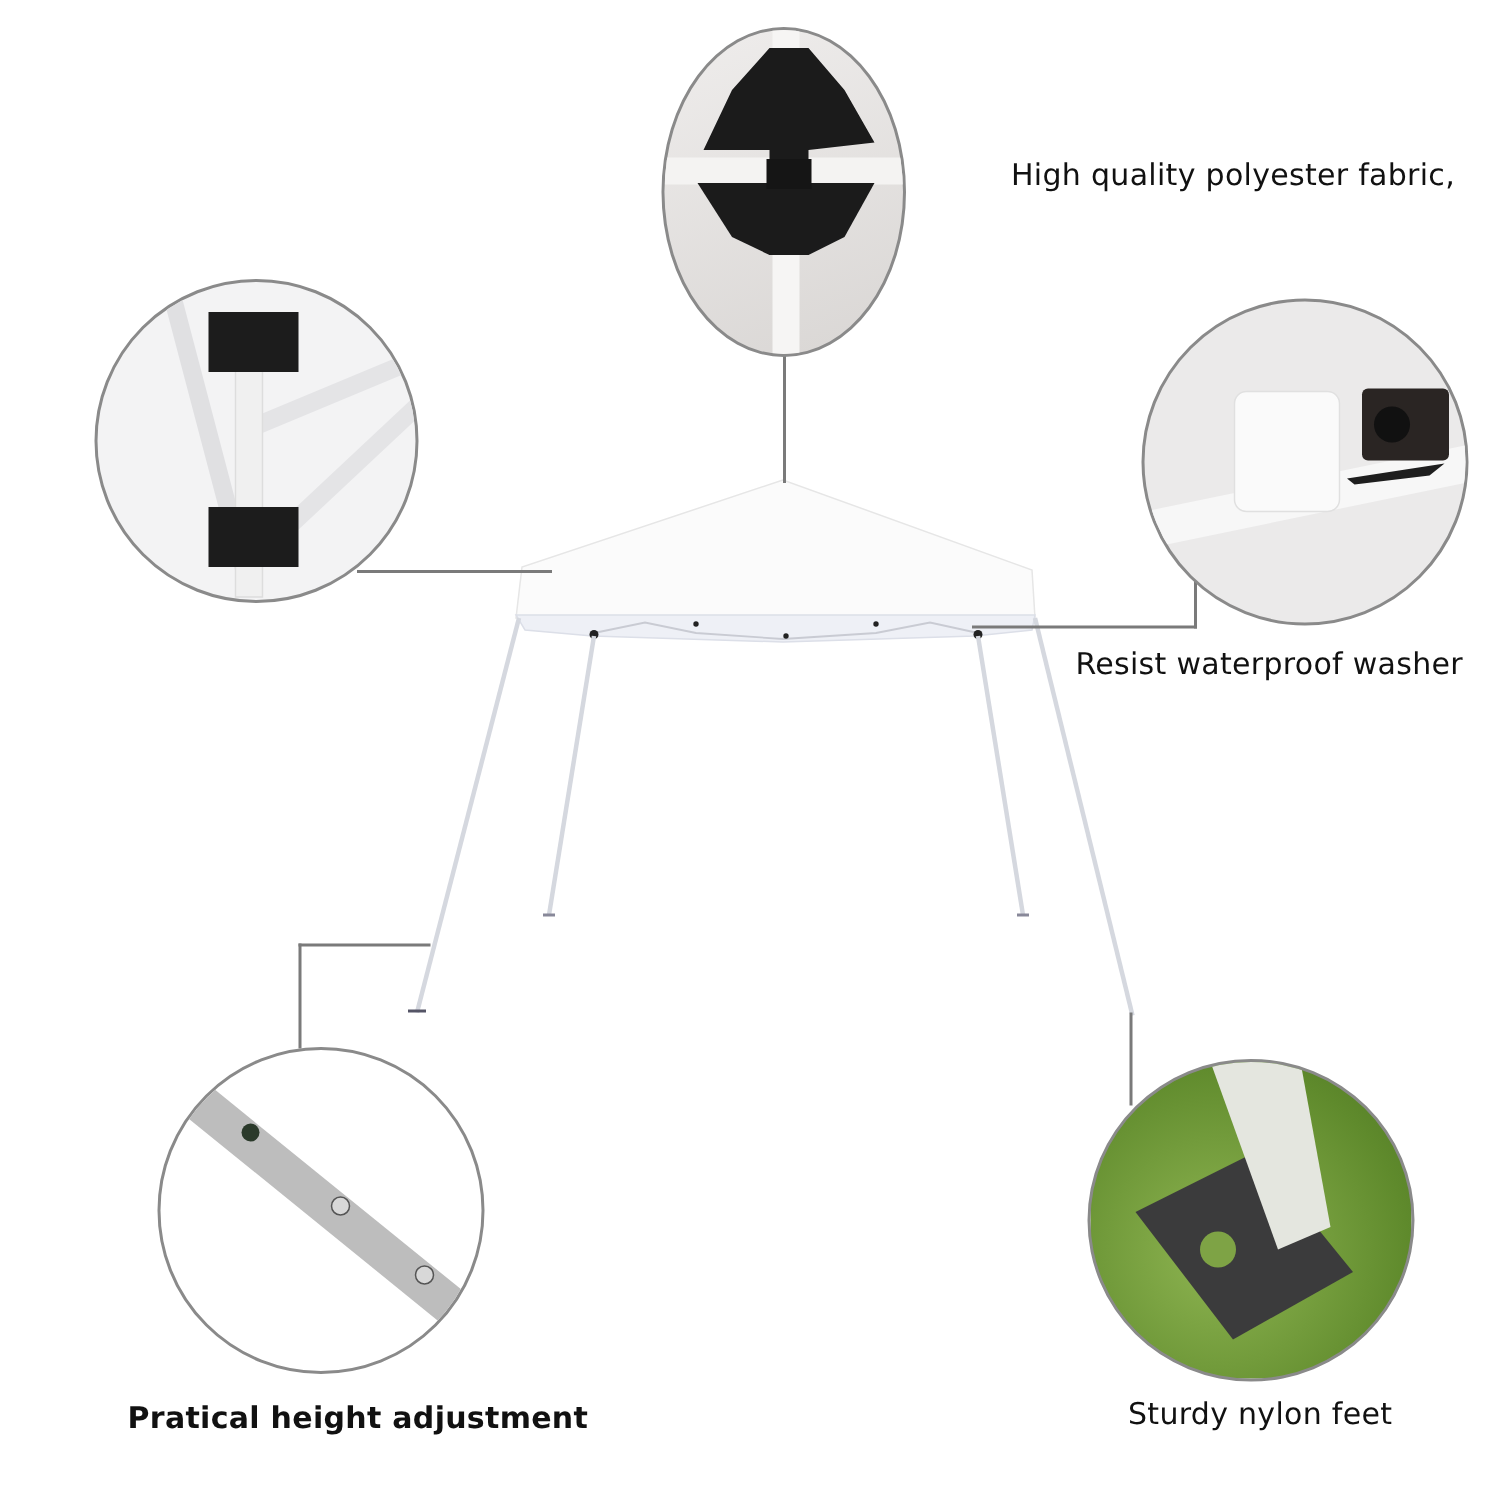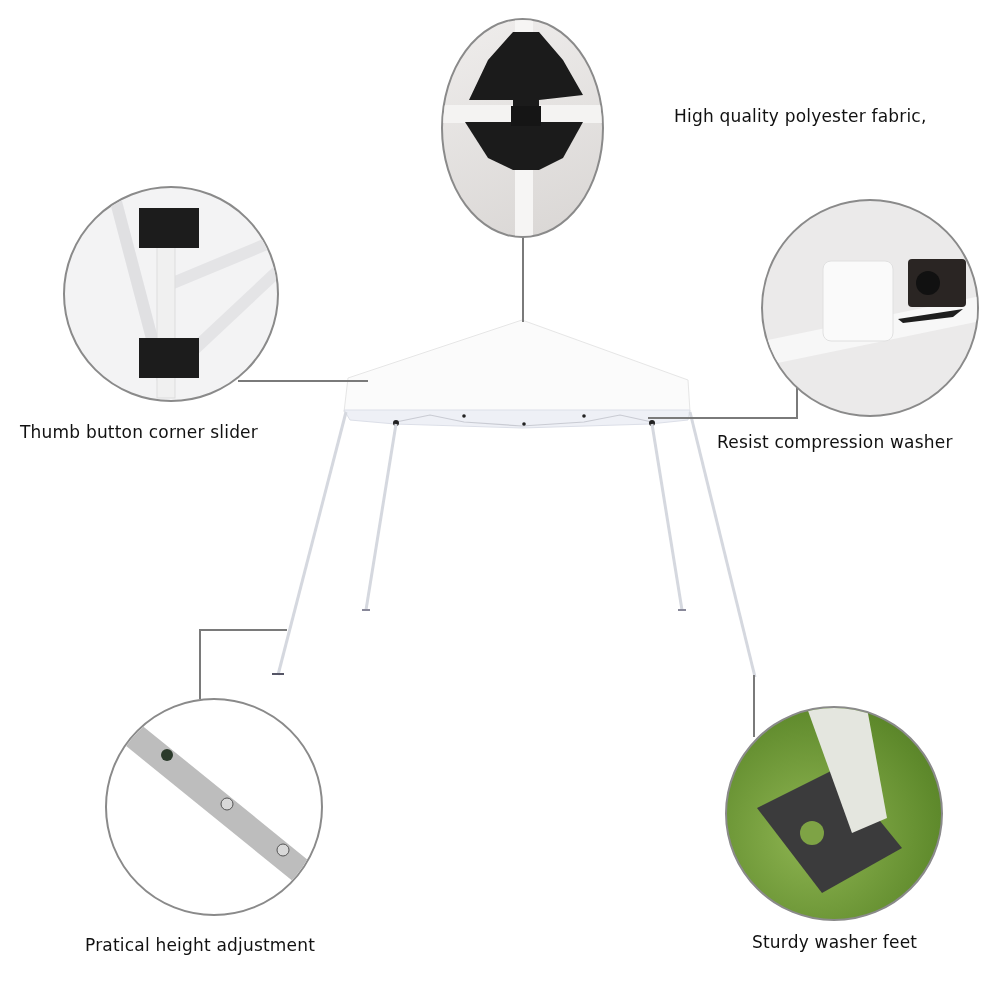--- a/index.html
+++ b/index.html
@@ -1,20 +1,20 @@
 <!DOCTYPE html>
 <html><head>
 <meta charset="utf-8">
 <style>
   html, body { margin:0; padding:0; background:#ffffff; }
   body { width:1001px; height:1001px; position:relative; overflow:hidden;
          font-family:"DejaVu Sans","Liberation Sans",sans-serif; color:#111; }
   .abs { position:absolute; }
   .circle { position:absolute; border-radius:50%; border:2px solid #8a8a8a; overflow:hidden; box-sizing:border-box; }
-  .label { position:absolute; font-size:17px; line-height:24px; color:#111; white-space:nowrap; letter-spacing:0.2px; }
+  .label { position:absolute; font-size:20px; line-height:24px; color:#111; white-space:nowrap; letter-spacing:0.2px; }
   .line { position:absolute; background:#7a7a7a; }
   svg { display:block; }
 </style>
 </head>
 <body>
 
 <div class="abs" style="left:260px;top:310px;width:500px;height:390px;">
   <svg width="500" height="390" viewBox="260 310 500 390">
 
     <polygon points="522,320 348,378 344,412 690,412 688,380" fill="#fbfbfb" stroke="#e6e6e6" stroke-width="1"></polygon>
@@ -62,50 +62,49 @@
   <svg width="216" height="216" viewBox="0 0 216 216">
     <line x1="50" y1="10" x2="100" y2="200" stroke="#e0e0e2" stroke-width="12"></line>
     <line x1="96" y1="100" x2="216" y2="50" stroke="#e4e4e6" stroke-width="12"></line>
     <line x1="120" y1="170" x2="216" y2="80" stroke="#e4e4e6" stroke-width="12"></line>
     <rect x="92" y="40" width="18" height="170" fill="#f0f0f0" stroke="#ddd"></rect>
     <rect x="74" y="20" width="60" height="40" fill="#1c1c1c"></rect>
     <rect x="74" y="150" width="60" height="40" fill="#1c1c1c"></rect>
   </svg>
 </div>
 <div class="label" style="left:20px;top:420px;">
-  <div>Thumb button corner slider</div>
 </div>
 
 <div class="circle" style="left:761px;top:199px;width:218px;height:218px;background:#ebeaea;">
   <svg width="218" height="218" viewBox="0 0 218 218">
     <polygon points="0,140 218,95 218,120 0,165" fill="#f7f7f7"></polygon>
     <rect x="60" y="60" width="70" height="80" rx="8" fill="#fafafa" stroke="#e0e0e0"></rect>
     <rect x="145" y="58" width="58" height="48" rx="4" fill="#2a2523"></rect>
     <circle cx="165" cy="82" r="12" fill="#111"></circle>
     <polygon points="135,118 200,108 190,116 140,122" fill="#1e1e1e"></polygon>
   </svg>
 </div>
 <div class="label" style="left:717px;top:430px;">
-  <div>Resist compression washer</div>
+  <div>Resist waterproof washer</div>
 </div>
 
 <div class="circle" style="left:105px;top:698px;width:218px;height:218px;background:#ffffff;">
   <svg width="218" height="218" viewBox="0 0 218 218">
     <line x1="20" y1="30" x2="205" y2="180" stroke="#bdbdbd" stroke-width="26"></line>
     <circle cx="60" cy="55" r="6" fill="#2b3a2b"></circle>
     <circle cx="120" cy="104" r="6" fill="#d8d8d8" stroke="#555"></circle>
     <circle cx="176" cy="150" r="6" fill="#d8d8d8" stroke="#555"></circle>
   </svg>
 </div>
-<div class="label" style="left:85px;top:933px;">
+<div class="label" style="left:85px;top:933px;font-weight:bold;">
   <div>Pratical height adjustment</div>
 </div>
 
 <div class="circle" style="left:725px;top:706px;width:218px;height:215px;background:radial-gradient(circle at 40% 60%,#8fb552,#5f8a2c 70%,#4e7524);">
   <svg width="218" height="215" viewBox="0 0 218 215">
     <polygon points="30,100 110,60 175,140 95,185" fill="#3b3b3c"></polygon>
     <circle cx="85" cy="125" r="12" fill="#7ea345"></circle>
     <polygon points="80,0 140,0 160,110 125,125" fill="#e4e6df"></polygon>
   </svg>
 </div>
 <div class="label" style="left:752px;top:930px;">
-  <div>Sturdy washer feet</div>
+  <div>Sturdy nylon feet</div>
 </div>
 
 </body></html>

